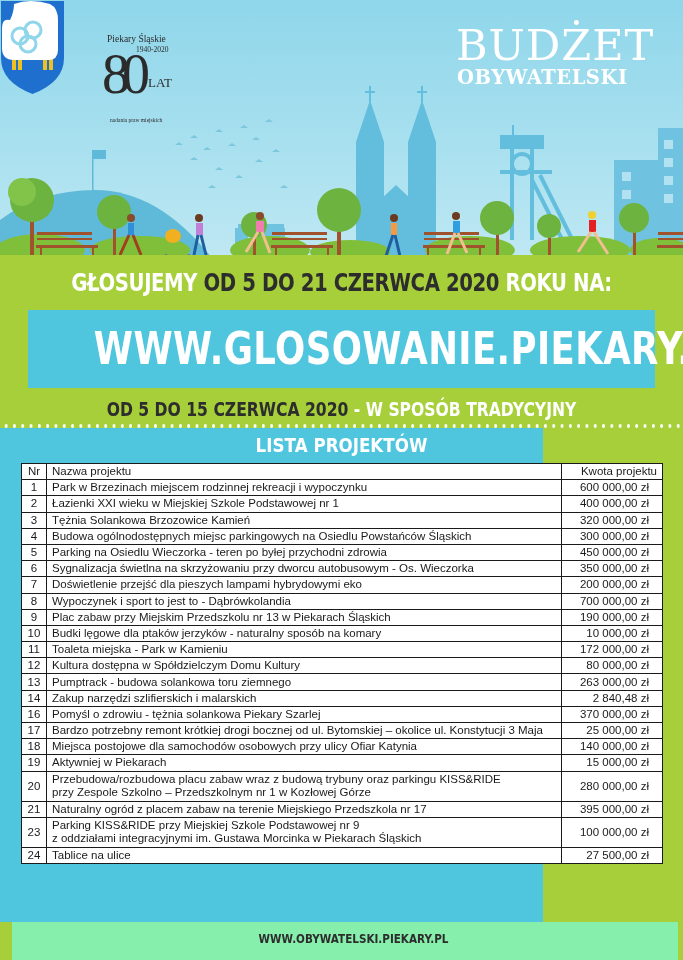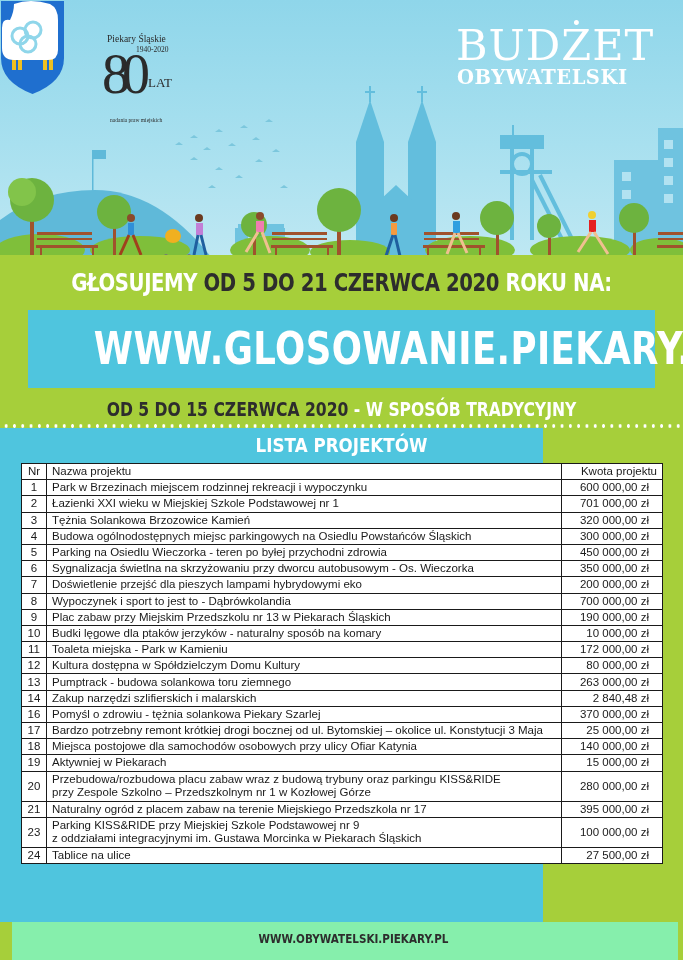--- a/index.html
+++ b/index.html
@@ -275,21 +275,21 @@
           <td class="name">
             <span class="l2">Park w Brzezinach miejscem rodzinnej rekreacji i wypoczynku</span>
           </td>
           <td class="amt">600 000,00 zł</td>
         </tr>
         <tr>
           <td class="nr">2</td>
           <td class="name">
             <span class="l2">Łazienki XXI wieku w Miejskiej Szkole Podstawowej nr 1</span>
           </td>
-          <td class="amt">701 000,00 zł</td>
+          <td class="amt">400 000,00 zł</td>
         </tr>
         <tr>
           <td class="nr">3</td>
           <td class="name">
             <span class="l2">Tężnia Solankowa Brzozowice Kamień</span>
           </td>
           <td class="amt">320 000,00 zł</td>
         </tr>
         <tr>
           <td class="nr">4</td>

